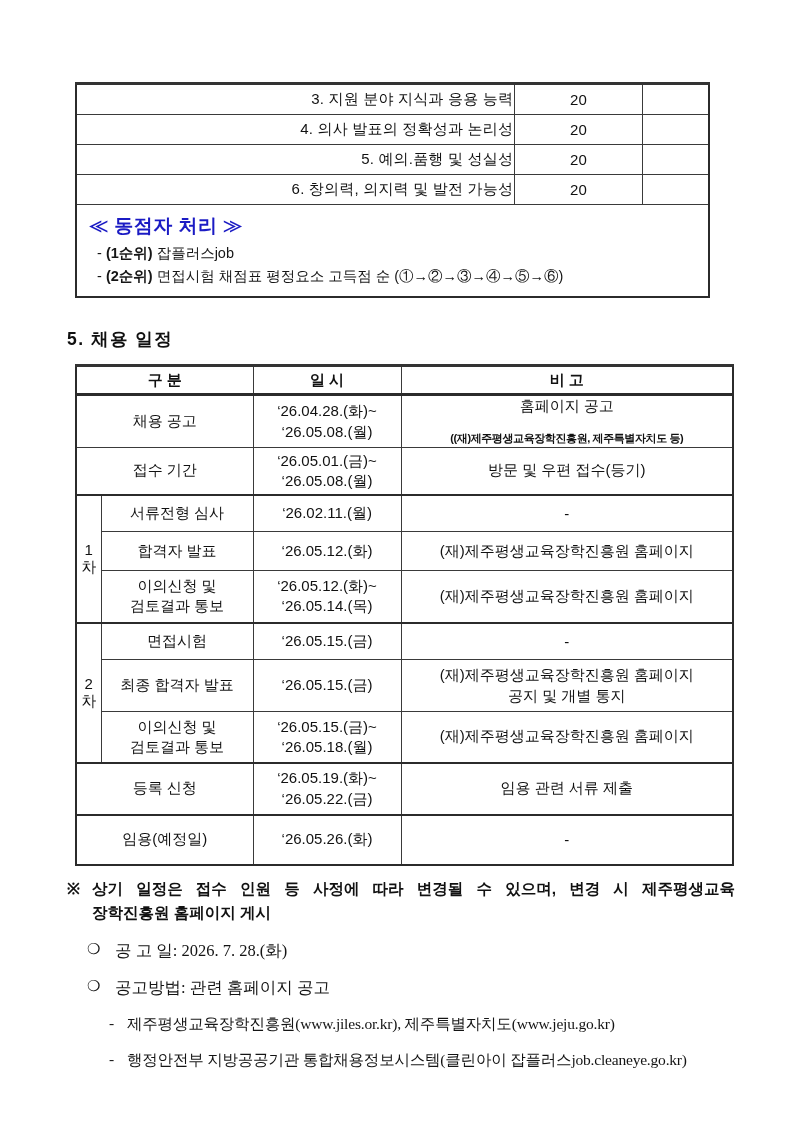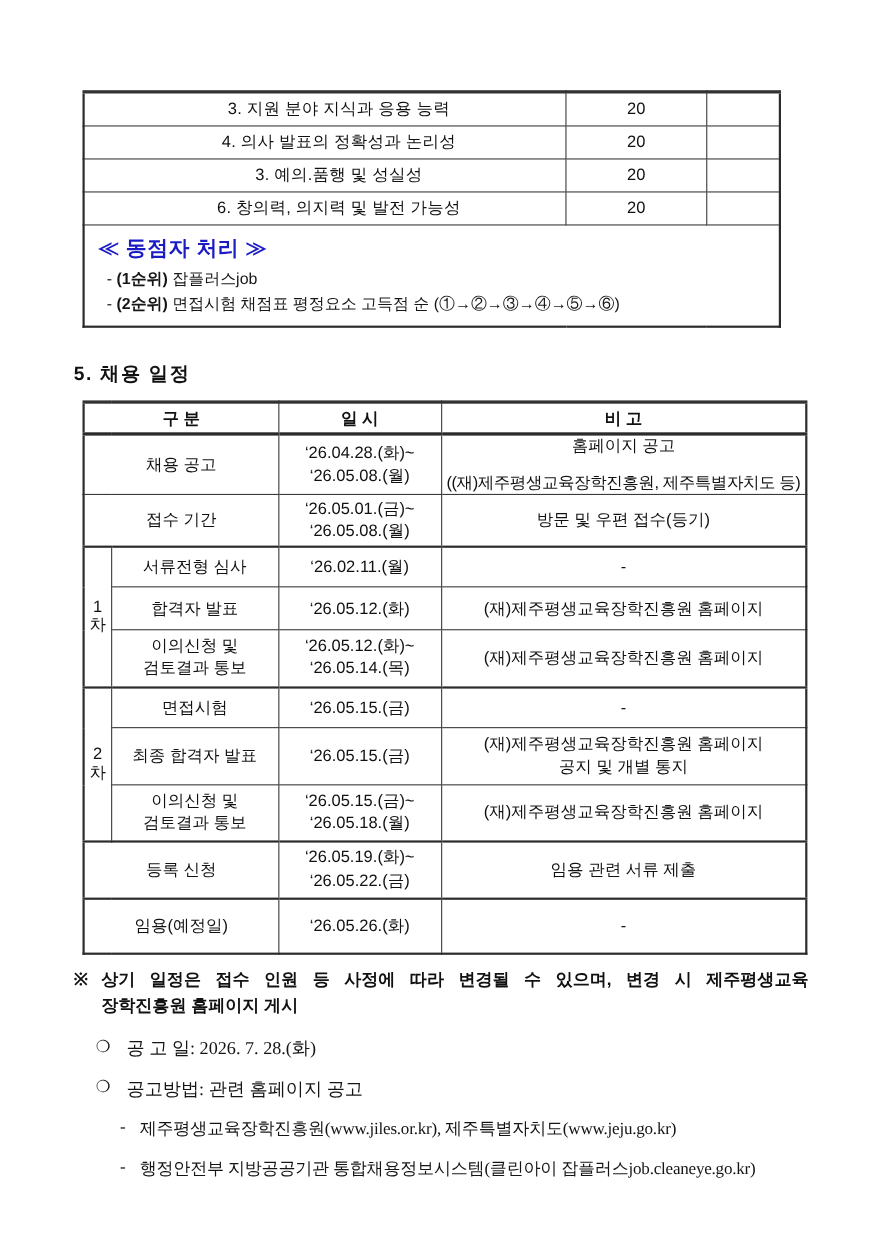--- a/index.html
+++ b/index.html
@@ -13,21 +13,21 @@
   .content { padding:82px 0 0 65px; }
 
   
   table { border-collapse:collapse; }
   .score-table {
     width:635px; margin-left:10px;
     border-left:2px solid #2b2b2b; border-right:2px solid #2b2b2b;
     border-top:3px solid #333; border-bottom:2px solid #2b2b2b;
   }
   .score-table td { border:1px solid #3a3a3a; font-size:15px; height:27px; }
-  .score-table td.crit { text-align:center; padding-left:26px; letter-spacing:0.2px; }
+  .score-table td.crit { text-align:right; padding-left:26px; letter-spacing:0.2px; }
   .score-table td.score { text-align:center; }
   .tiebreak-cell { padding:8px 10px 10px 12px !important; height:auto !important; }
   .tb-title { color:var(--accent,#1b1bc4); font-weight:bold; font-size:19px; margin-bottom:5px; letter-spacing:0.5px; }
   .tb-item { font-size:14.5px; padding-left:8px; margin-top:4px; color:#161616; }
   .tb-item .rank { font-weight:bold; }
 
   
   .sec-heading { font-size:17.5px; font-weight:bold; margin:29px 0 13px 2px; letter-spacing:1.5px; }
 
   
@@ -35,21 +35,21 @@
     width:657px; margin-left:10px; table-layout:fixed;
     border:2px solid #2b2b2b; border-top:3px solid #333;
   }
   .sched th, .sched td {
     border:1px solid #3a3a3a; font-size:15px;
     text-align:center; vertical-align:middle; padding:0 4px;
   }
   .sched tr.head th { height:26px; font-weight:bold; border-bottom:3px solid #2b2b2b; }
   .pre { white-space:pre-line; line-height:1.35; }
   .date-range { display:inline-block; text-align:center; white-space:pre-line; line-height:1.35; }
-  .remark-sub { display:block; font-size:15px; letter-spacing:-0.4px; margin-top:15px; }
+  .remark-sub { display:block; font-size:11px; letter-spacing:-0.4px; margin-top:15px;font-weight:bold; }
   .group-cell { white-space:pre-line; line-height:1.1; padding:0 !important; }
   tr.tsep > th, tr.tsep > td { border-top:2px solid #2b2b2b; }
   tr.r53 { height:53px; } tr.r47 { height:47px; } tr.r37 { height:37px; }
   tr.r39 { height:39px; } tr.r52 { height:52px; } tr.r51 { height:51px; } tr.r50 { height:50px; }
 
   
   .note { display:flex; width:668px; margin:11px 0 0 2px; font-weight:bold; font-size:15.5px; line-height:1.55; }
   .note-marker { width:25px; flex:none; }
   .note-text { flex:1; }
   .note-line1 { text-align:justify; text-align-last:justify; }
@@ -76,21 +76,21 @@
         <td class="crit">3. 지원 분야 지식과 응용 능력</td>
         <td class="score">20</td>
         <td></td>
       </tr>
       <tr>
         <td class="crit">4. 의사 발표의 정확성과 논리성</td>
         <td class="score">20</td>
         <td></td>
       </tr>
       <tr>
-        <td class="crit">3. 예의.품행 및 성실성</td>
+        <td class="crit">5. 예의.품행 및 성실성</td>
         <td class="score">20</td>
         <td></td>
       </tr>
       <tr>
         <td class="crit">6. 창의력, 의지력 및 발전 가능성</td>
         <td class="score">20</td>
         <td></td>
       </tr>
       <tr>
         <td colspan="3" class="tiebreak-cell">

